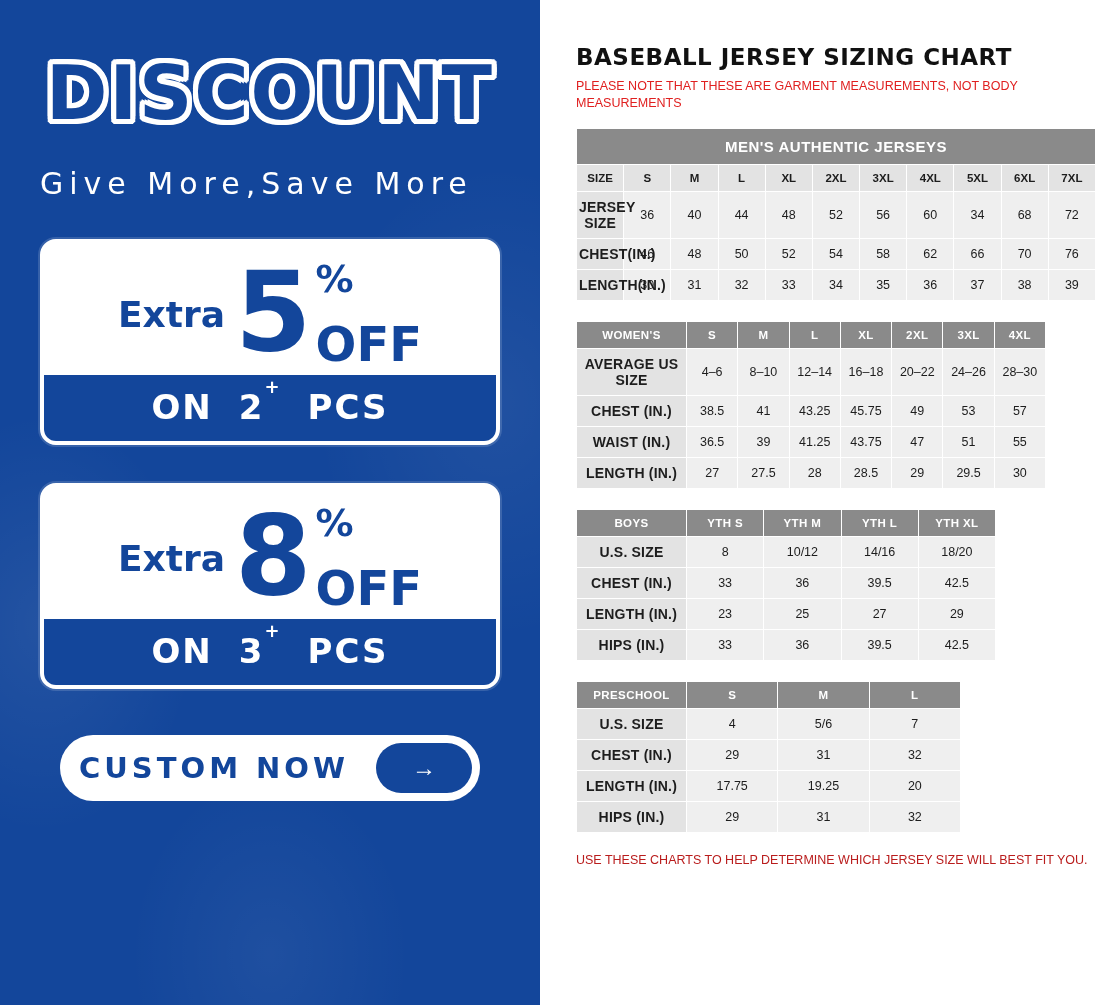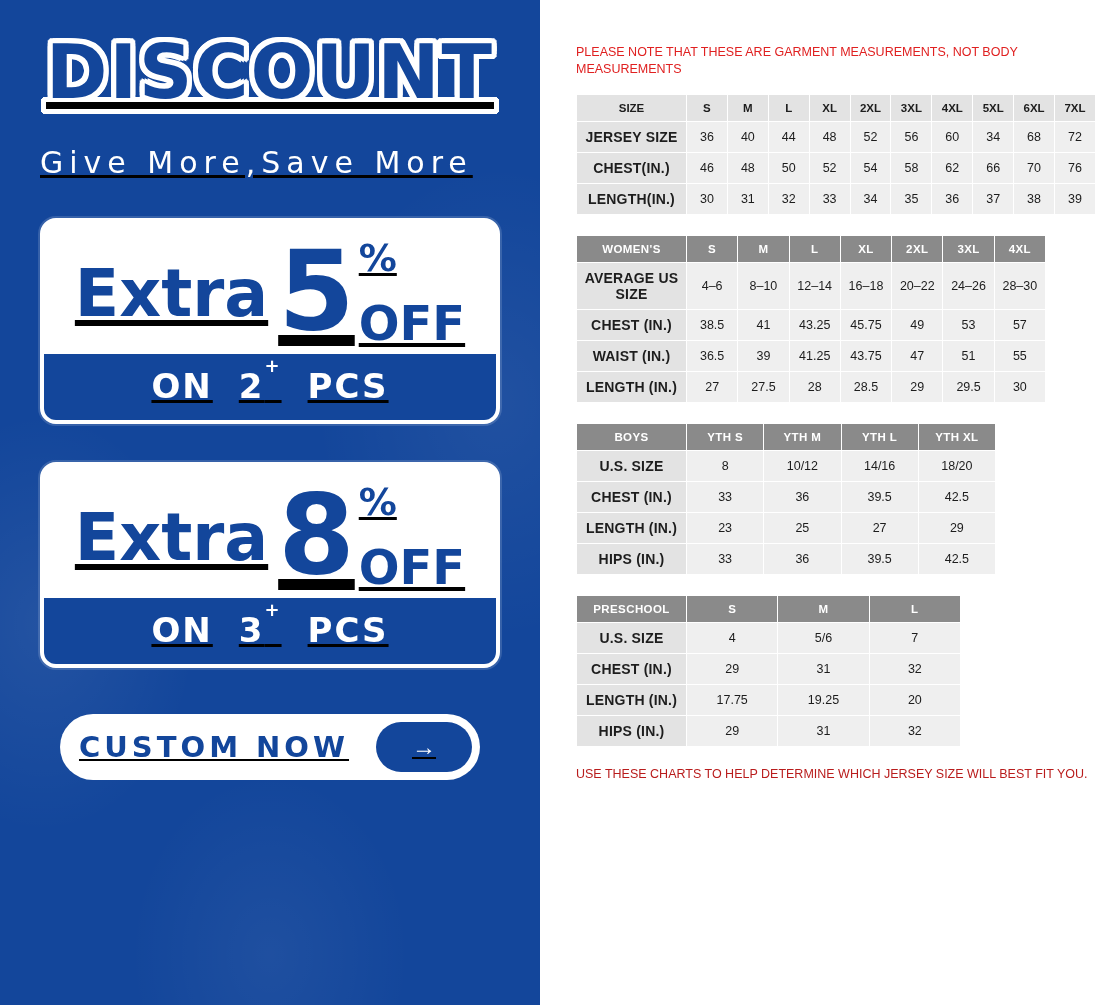--- a/index.html
+++ b/index.html
@@ -22,21 +22,21 @@
   }
   .promo::before{
     content:"";
     position:absolute; inset:0;
     background:
       radial-gradient(ellipse 220px 300px at 8% 62%, rgba(255,255,255,0.07), rgba(255,255,255,0) 70%),
       radial-gradient(ellipse 260px 340px at 92% 40%, rgba(255,255,255,0.06), rgba(255,255,255,0) 70%),
       radial-gradient(ellipse 200px 260px at 50% 95%, rgba(255,255,255,0.05), rgba(255,255,255,0) 70%);
     pointer-events:none;
   }
-  .promo-inner { position:relative; z-index:2; padding:21px 40px 0 40px;text-decoration:underline; }
+  .promo-inner { position:relative; z-index:2; padding:42px 40px 0 40px; }
 
   .discount-title{
     font-family:"DejaVu Sans", sans-serif;
     font-weight:bold;
     font-size:74px;
     letter-spacing:2px;
     color:#13469b;
     -webkit-text-stroke:0;
     text-align:center;
     margin:14px 0 0 0;
@@ -69,21 +69,21 @@
     padding:16px 22px 6px 22px;
     display:flex;
     align-items:center;
     justify-content:center;
     gap:10px;
     min-height:132px;
   }
   .offer-extra{
     color:#13469b;
     font-weight:bold;
-    font-size:65px;
+    font-size:36px;
     font-family:"DejaVu Sans", sans-serif;
     letter-spacing:0px;
   }
   .offer-numwrap{ display:flex; align-items:flex-start; }
   .offer-num{
     color:#13469b;
     font-weight:bold;
     font-size:110px;
     line-height:0.95;
     font-family:"DejaVu Sans", sans-serif;
@@ -264,24 +264,28 @@
       <div class="custom-btn">
         <span class="label">CUSTOM NOW</span>
         <span class="arrow">→</span>
       </div>
     </div>
   </div>
 
   <div class="divider-line"></div>
 
   <div class="charts">
+    <div class="chart-title">BASEBALL JERSEY SIZING CHART</div>
     <div class="chart-note">PLEASE NOTE THAT THESE ARE GARMENT MEASUREMENTS, NOT BODY MEASUREMENTS</div>
 
     <table class="t-men">
       <tbody>
+          <tr>
+        <td class="hdr-band" colspan="11">MEN'S AUTHENTIC JERSEYS</td>
+      </tr>
       <tr>
         <td class="cellhead" style="width:110px">SIZE</td>
         <td class="cellhead">S</td>
         <td class="cellhead">M</td>
         <td class="cellhead">L</td>
         <td class="cellhead">XL</td>
         <td class="cellhead">2XL</td>
         <td class="cellhead">3XL</td>
         <td class="cellhead">4XL</td>
         <td class="cellhead">5XL</td>

